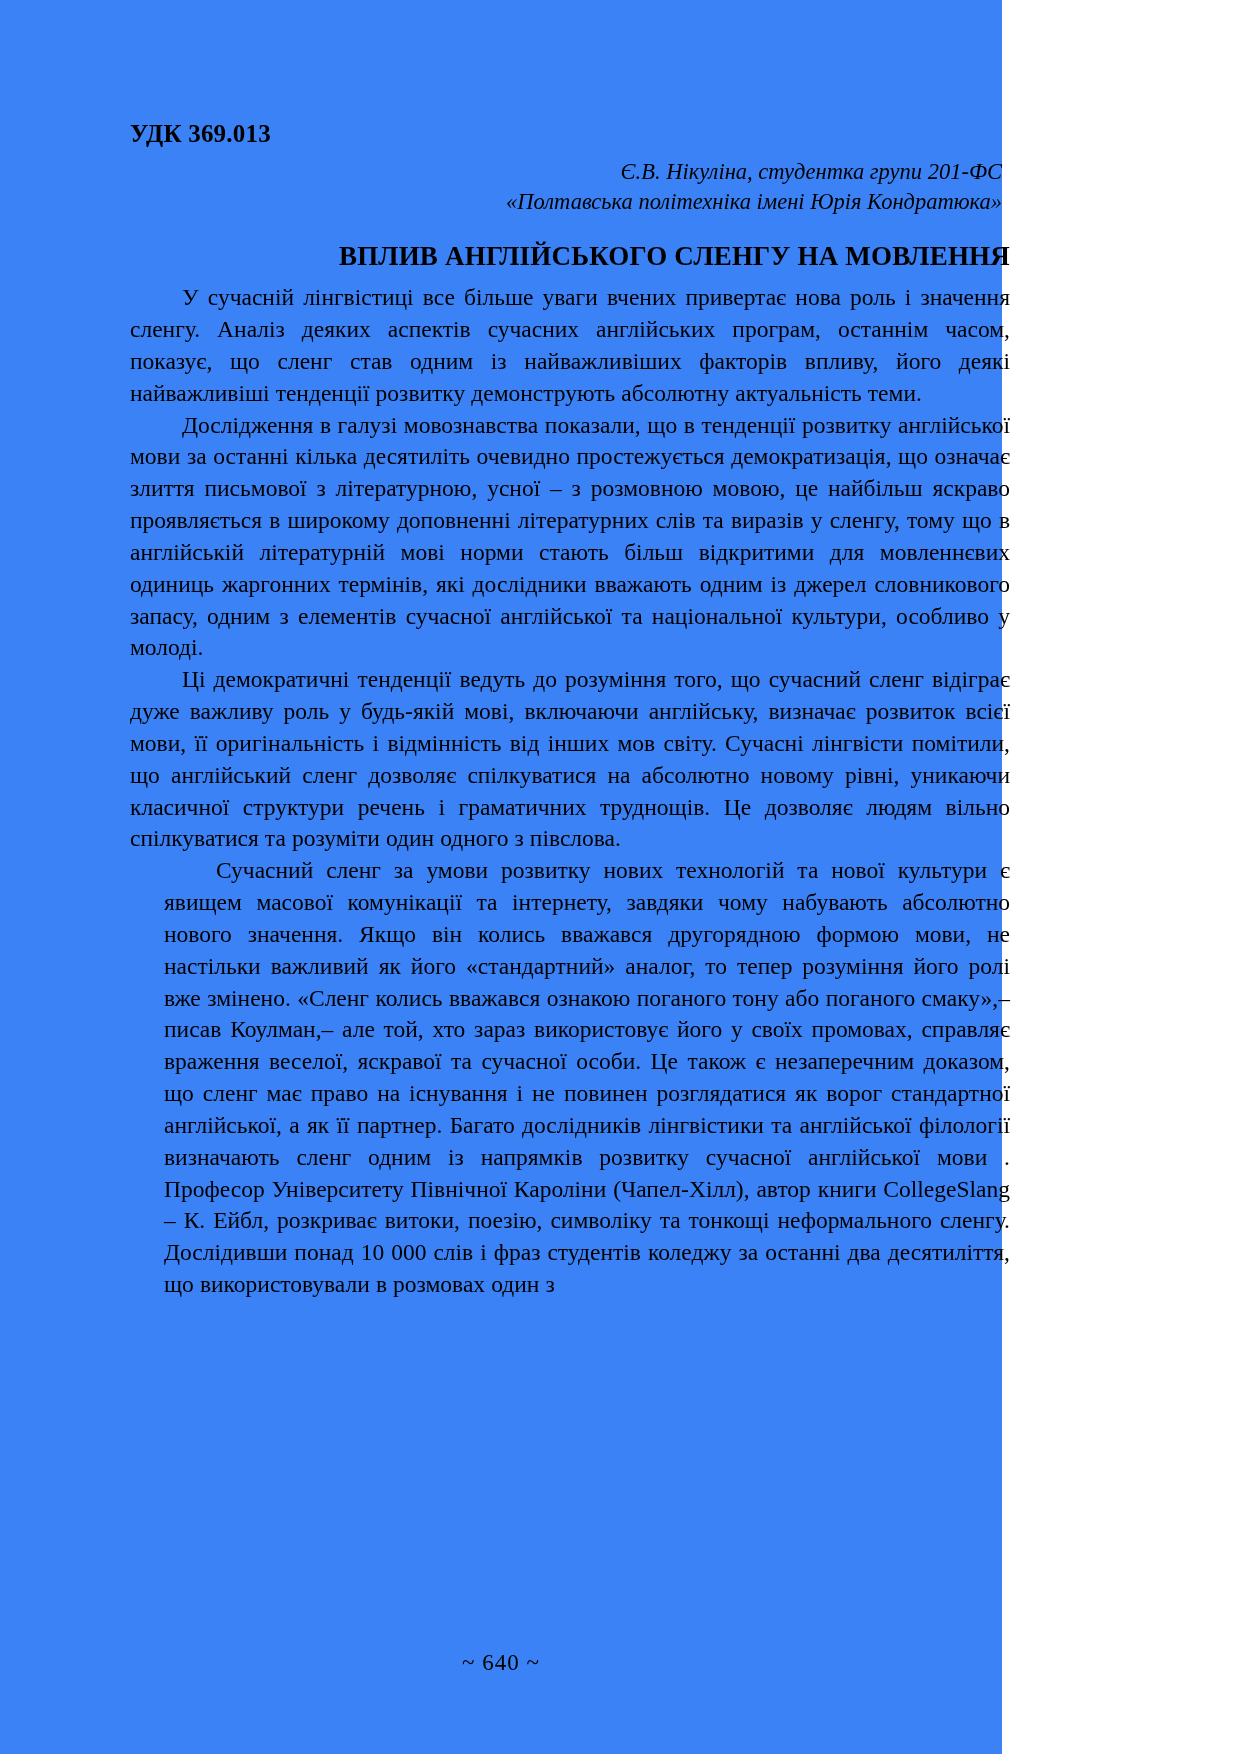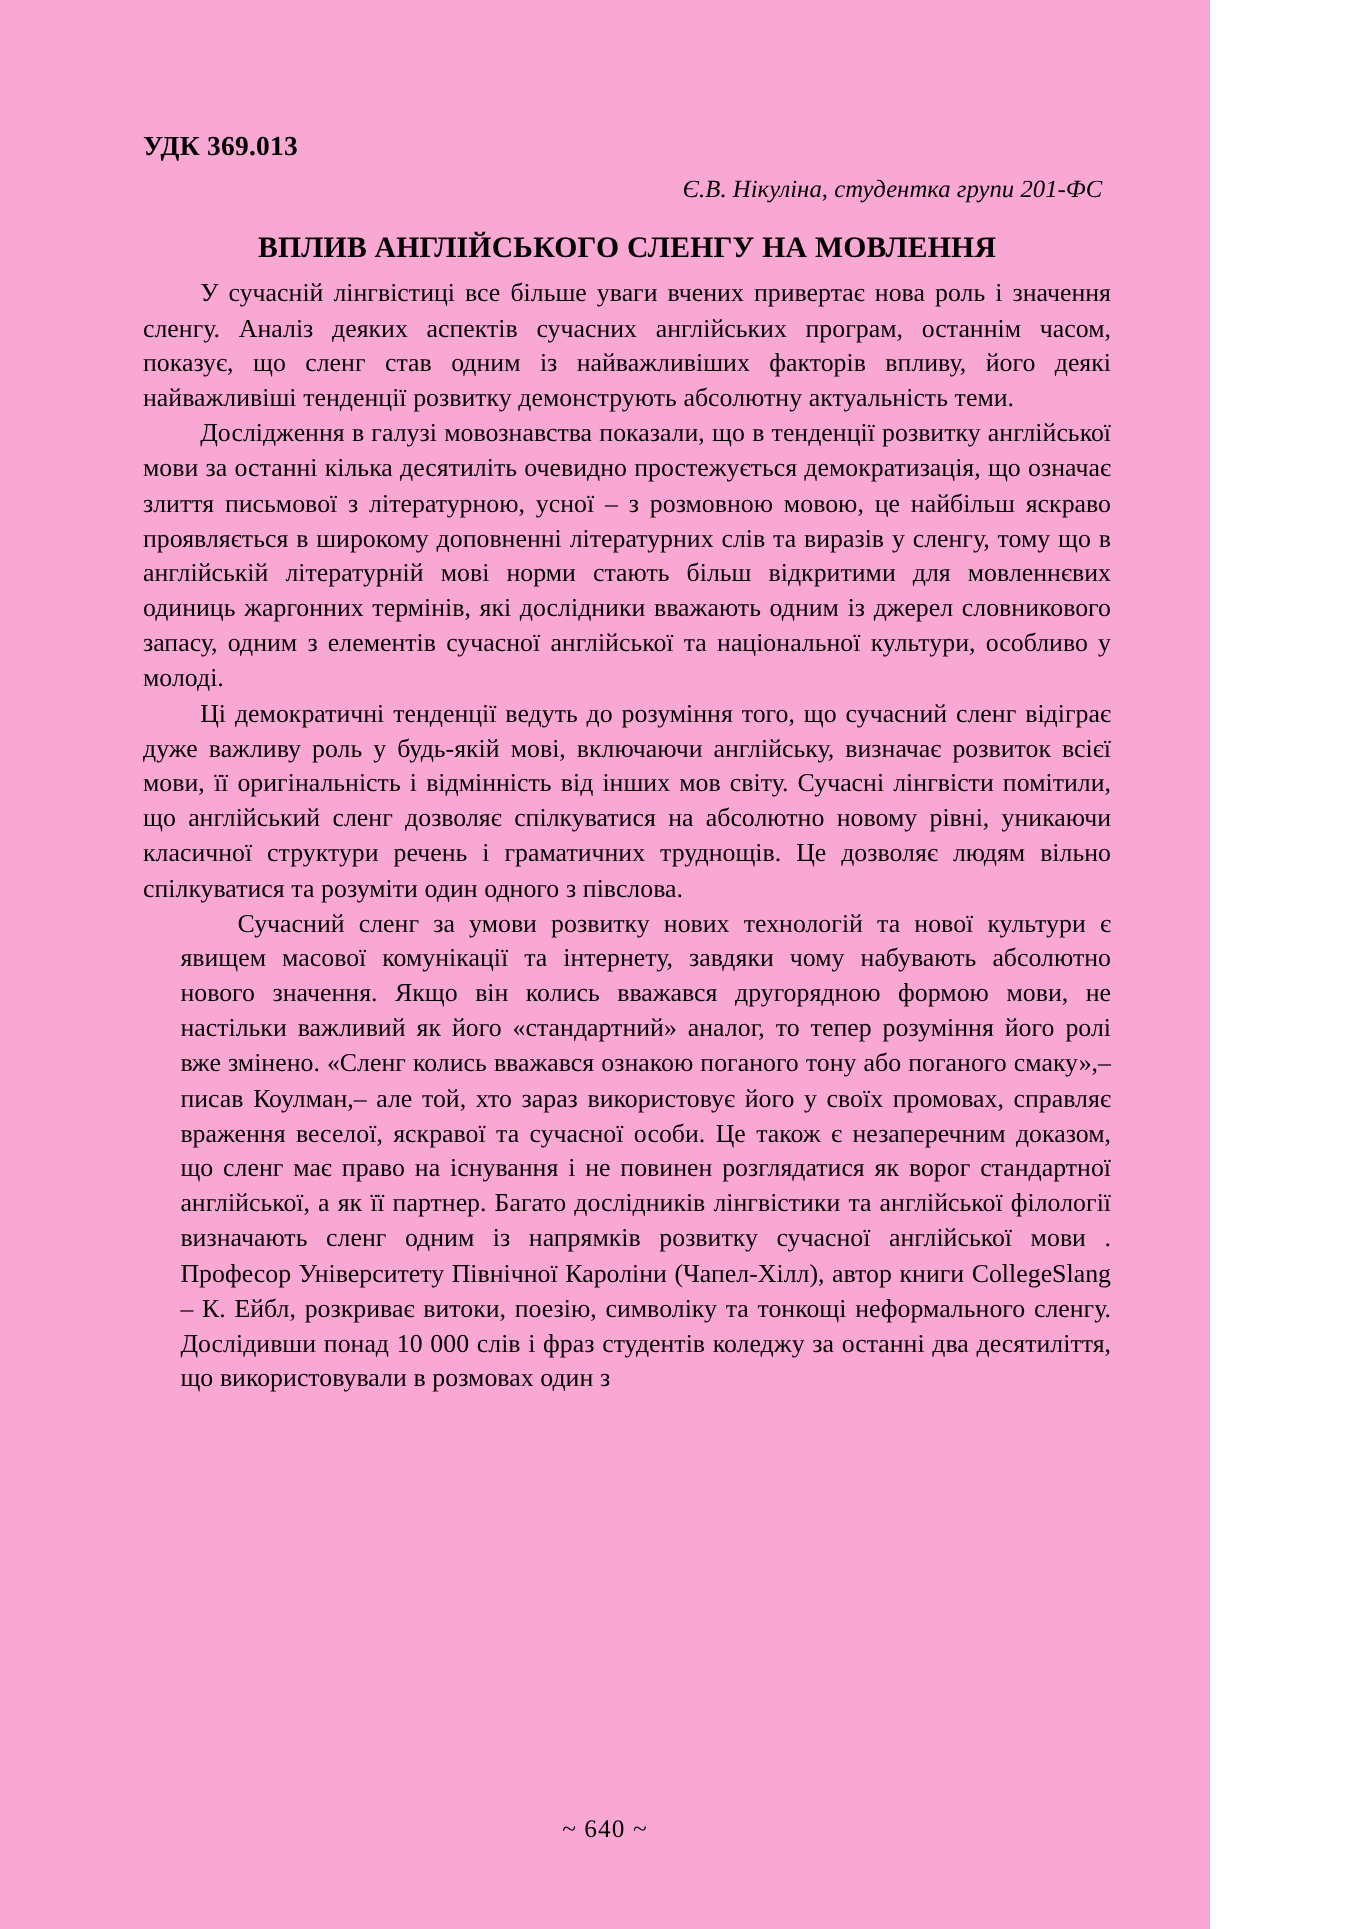--- a/index.html
+++ b/index.html
@@ -10,23 +10,23 @@
   }
   body {
     width: 1240px;
     height: 1754px;
     font-family: "Liberation Serif", "DejaVu Serif", serif;
     color: #000000;
     -webkit-font-smoothing: antialiased;
   }
   .page {
     position: relative;
-    width: 1100px;
+    width: 1002px;
     height: 1754px;
-    background: #f9a8d4;
+    background: #3b82f6;
     box-sizing: border-box;
     padding: 120px 130px 90px 130px;
   }
   .content {
     position: relative;
     width: 880px;
   }
 
   
   .udk {
@@ -44,21 +44,21 @@
     margin: 0 8px 0 0;
   }
   .affiliation .aff-line {
     display: block;
     white-space: nowrap;
     font-style: italic;
   }
 
   
   .article-title {
-    text-align: center;
+    text-align: right;
     font-size: 27px;
     font-weight: bold;
     margin: 22px 0 10px 0;
     line-height: 1.2;
     letter-spacing: 0.2px;
   }
 
   
   .body-text p {
     margin: 0;
@@ -88,20 +88,21 @@
 </head>
 <body>
 
 <div class="page">
   <div class="content">
 
     <div class="udk">УДК 369.013</div>
 
     <div class="affiliation">
       <span class="aff-line">Є.В. Нікуліна, студентка групи 201-ФС</span>
+      <span class="aff-line">«Полтавська політехніка імені Юрія Кондратюка»</span>
     </div>
 
     <h1 class="article-title">ВПЛИВ АНГЛІЙСЬКОГО СЛЕНГУ НА МОВЛЕННЯ</h1>
 
     <div class="body-text">
       <p>У сучасній лінгвістиці все більше уваги вчених привертає нова роль і значення сленгу. Аналіз деяких аспектів сучасних англійських програм, останнім часом, показує, що сленг став одним із найважливіших факторів впливу, його деякі найважливіші тенденції розвитку демонструють абсолютну актуальність теми.</p>
       <p>Дослідження в галузі мовознавства показали, що в тенденції розвитку англійської мови за останні кілька десятиліть очевидно простежується демократизація, що означає злиття письмової з літературною, усної – з розмовною мовою, це найбільш яскраво проявляється в широкому доповненні літературних слів та виразів у сленгу, тому що в англійській літературній мові норми стають більш відкритими для мовленнєвих одиниць жаргонних термінів, які дослідники вважають одним із джерел словникового запасу, одним з елементів сучасної англійської та національної культури, особливо у молоді.</p>
       <p>Ці демократичні тенденції ведуть до розуміння того, що сучасний сленг відіграє дуже важливу роль у будь-якій мові, включаючи англійську, визначає розвиток всієї мови, її оригінальність і відмінність від інших мов світу. Сучасні лінгвісти помітили, що англійський сленг дозволяє спілкуватися на абсолютно новому рівні, уникаючи класичної структури речень і граматичних труднощів. Це дозволяє людям вільно спілкуватися та розуміти один одного з півслова.</p>
       <p>Сучасний сленг за умови розвитку нових технологій та нової культури є явищем масової комунікації та інтернету, завдяки чому набувають абсолютно нового значення. Якщо він колись вважався другорядною формою мови, не настільки важливий як його «стандартний» аналог, то тепер розуміння його ролі вже змінено. «Сленг колись вважався ознакою поганого тону або поганого смаку»,–писав Коулман,– але той, хто зараз використовує його у своїх промовах, справляє враження веселої, яскравої та сучасної особи. Це також є незаперечним доказом, що сленг має право на існування і не повинен розглядатися як ворог стандартної англійської, а як її партнер. Багато дослідників лінгвістики та англійської філології визначають сленг одним із напрямків розвитку сучасної англійської мови . Професор Університету Північної Кароліни (Чапел-Хілл), автор книги CollegeSlang – К. Ейбл, розкриває витоки, поезію, символіку та тонкощі неформального сленгу. Дослідивши понад 10 000 слів і фраз студентів коледжу за останні два десятиліття, що використовували в розмовах один з</p>
     </div>

